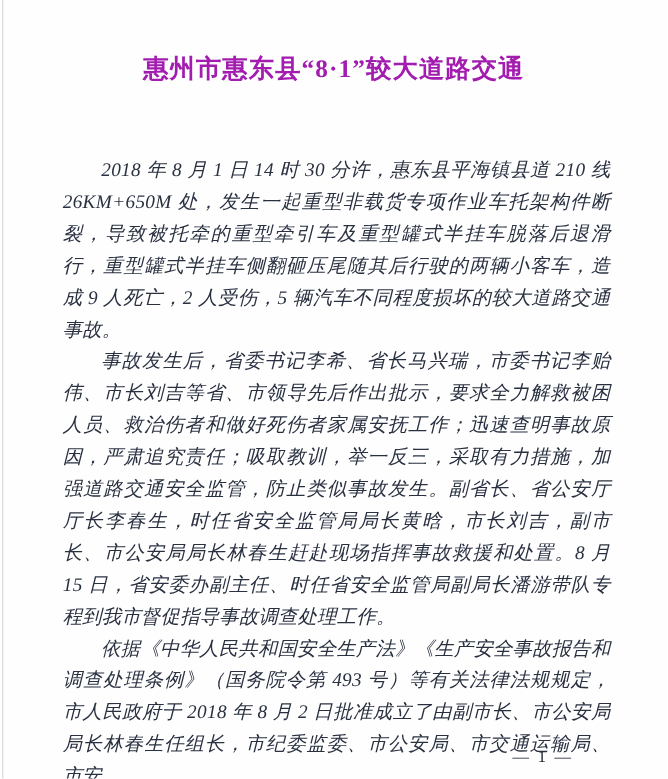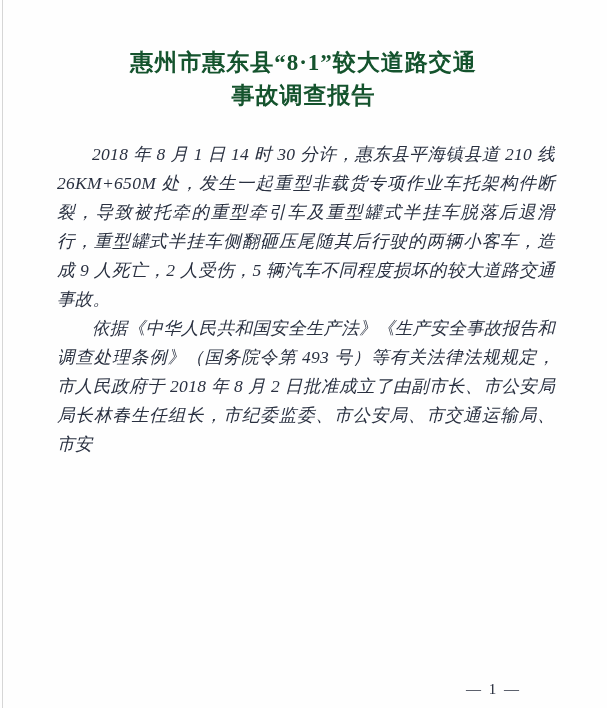--- a/index.html
+++ b/index.html
@@ -27,21 +27,21 @@
   .doc-title {
     position: absolute;
     top: 46px;
     left: 0;
     width: 100%;
     text-align: center;
     font-weight: bold;
     font-size: 23px;
     line-height: 33px;
     letter-spacing: 1px;
-    color: #14532d;
+    color: #a21caf;
   }
   .doc-body {
     position: absolute;
     top: 140px;
     left: 57px;
     width: 498px;
     font-size: 17.5px;
     line-height: 29px;
     letter-spacing: 0.3px;
     text-align: justify;
@@ -63,22 +63,22 @@
   }
 </style>
 </head>
 <body>
 
 <div class="page">
   <div class="scan-edge"></div>
 
   <div class="doc-title">
     <div>惠州市惠东县“8·1”较大道路交通</div>
-    <div>事故调查报告</div>
   </div>
 
   <div class="doc-body">
     <p>2018 年 8 月 1 日 14 时 30 分许，惠东县平海镇县道 210 线 26KM+650M 处，发生一起重型非载货专项作业车托架构件断裂，导致被托牵的重型牵引车及重型罐式半挂车脱落后退滑行，重型罐式半挂车侧翻砸压尾随其后行驶的两辆小客车，造成 9 人死亡，2 人受伤，5 辆汽车不同程度损坏的较大道路交通事故。</p>
+    <p>事故发生后，省委书记李希、省长马兴瑞，市委书记李贻伟、市长刘吉等省、市领导先后作出批示，要求全力解救被困人员、救治伤者和做好死伤者家属安抚工作；迅速查明事故原因，严肃追究责任；吸取教训，举一反三，采取有力措施，加强道路交通安全监管，防止类似事故发生。副省长、省公安厅厅长李春生，时任省安全监管局局长黄晗，市长刘吉，副市长、市公安局局长林春生赶赴现场指挥事故救援和处置。8 月 15 日，省安委办副主任、时任省安全监管局副局长潘游带队专程到我市督促指导事故调查处理工作。</p>
     <p>依据《中华人民共和国安全生产法》《生产安全事故报告和调查处理条例》（国务院令第 493 号）等有关法律法规规定，市人民政府于 2018 年 8 月 2 日批准成立了由副市长、市公安局局长林春生任组长，市纪委监委、市公安局、市交通运输局、市安</p>
   </div>
 
   <div class="page-number">— 1 —</div>
 </div>
 
 </body></html>

